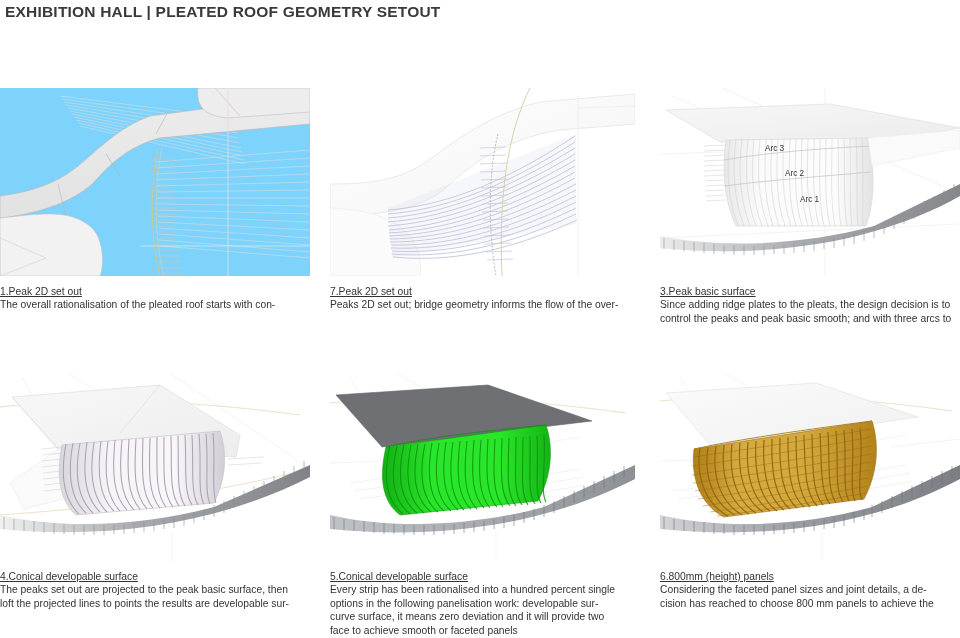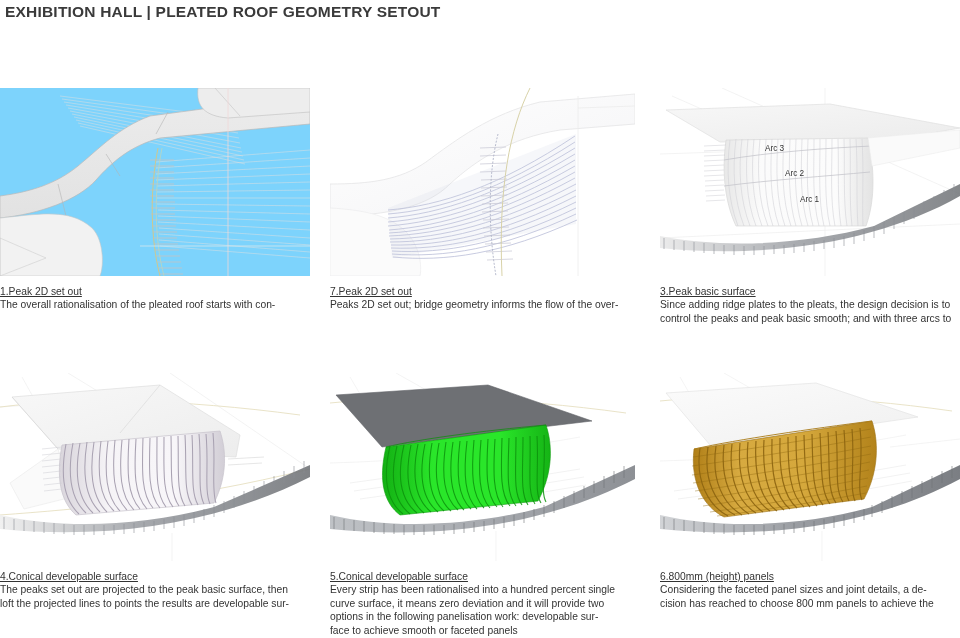--- a/index.html
+++ b/index.html
@@ -566,22 +566,22 @@
 
           <g stroke="#138c13" stroke-width=".8" fill="none">
             <path d="M56 74 C90 66 150 58 216 52"></path>
           </g>
         </svg>
       </div>
       <div class="caption">
         <div class="cap-head">5.Conical developable surface</div>
         <div class="cap-body">
           <span>Every strip has been rationalised into a hundred percent single</span>
+          <span>options in the following panelisation work: developable sur-</span>
           <span>curve surface, it means zero deviation and it will provide two</span>
-          <span>options in the following panelisation work: developable sur-</span>
           <span>face to achieve smooth or faceted panels</span>
         </div>
       </div>
     </div>
 
     <div class="cell c3">
       <div class="fig">
         <svg viewBox="0 0 300 188" preserveAspectRatio="none">
           <defs>
             <linearGradient id="g6top" x1="0" y1="0" x2="1" y2="1">

